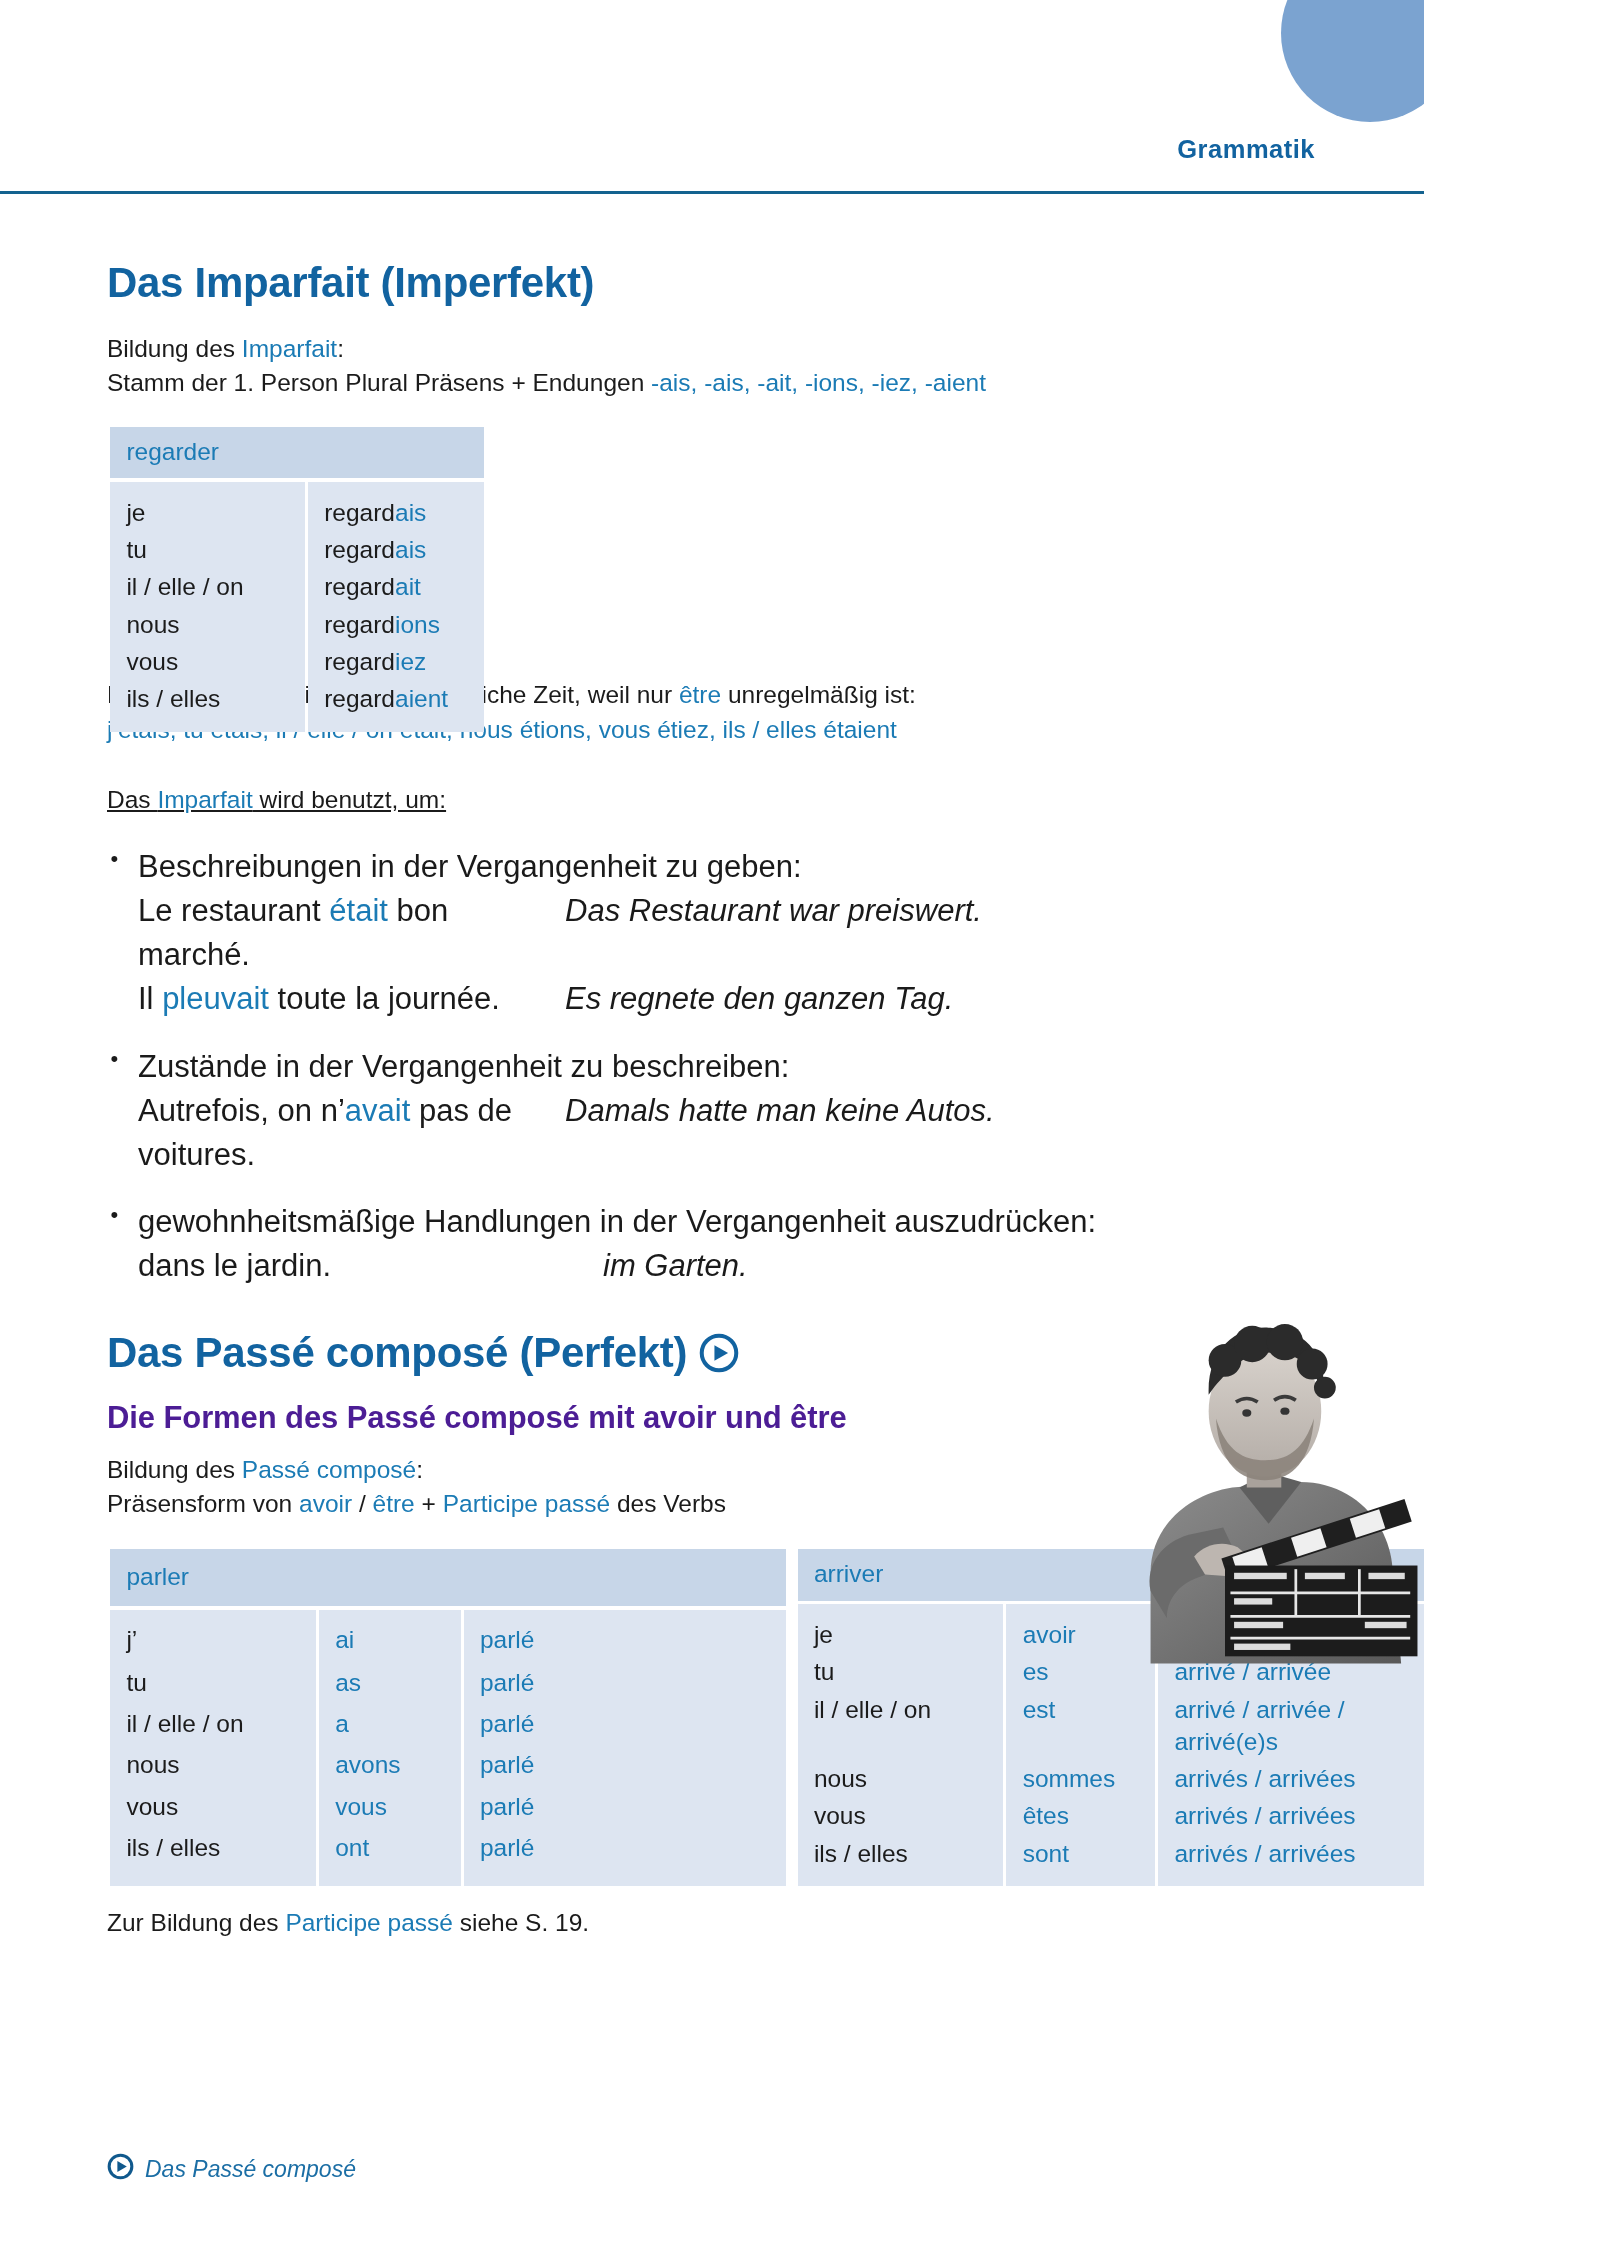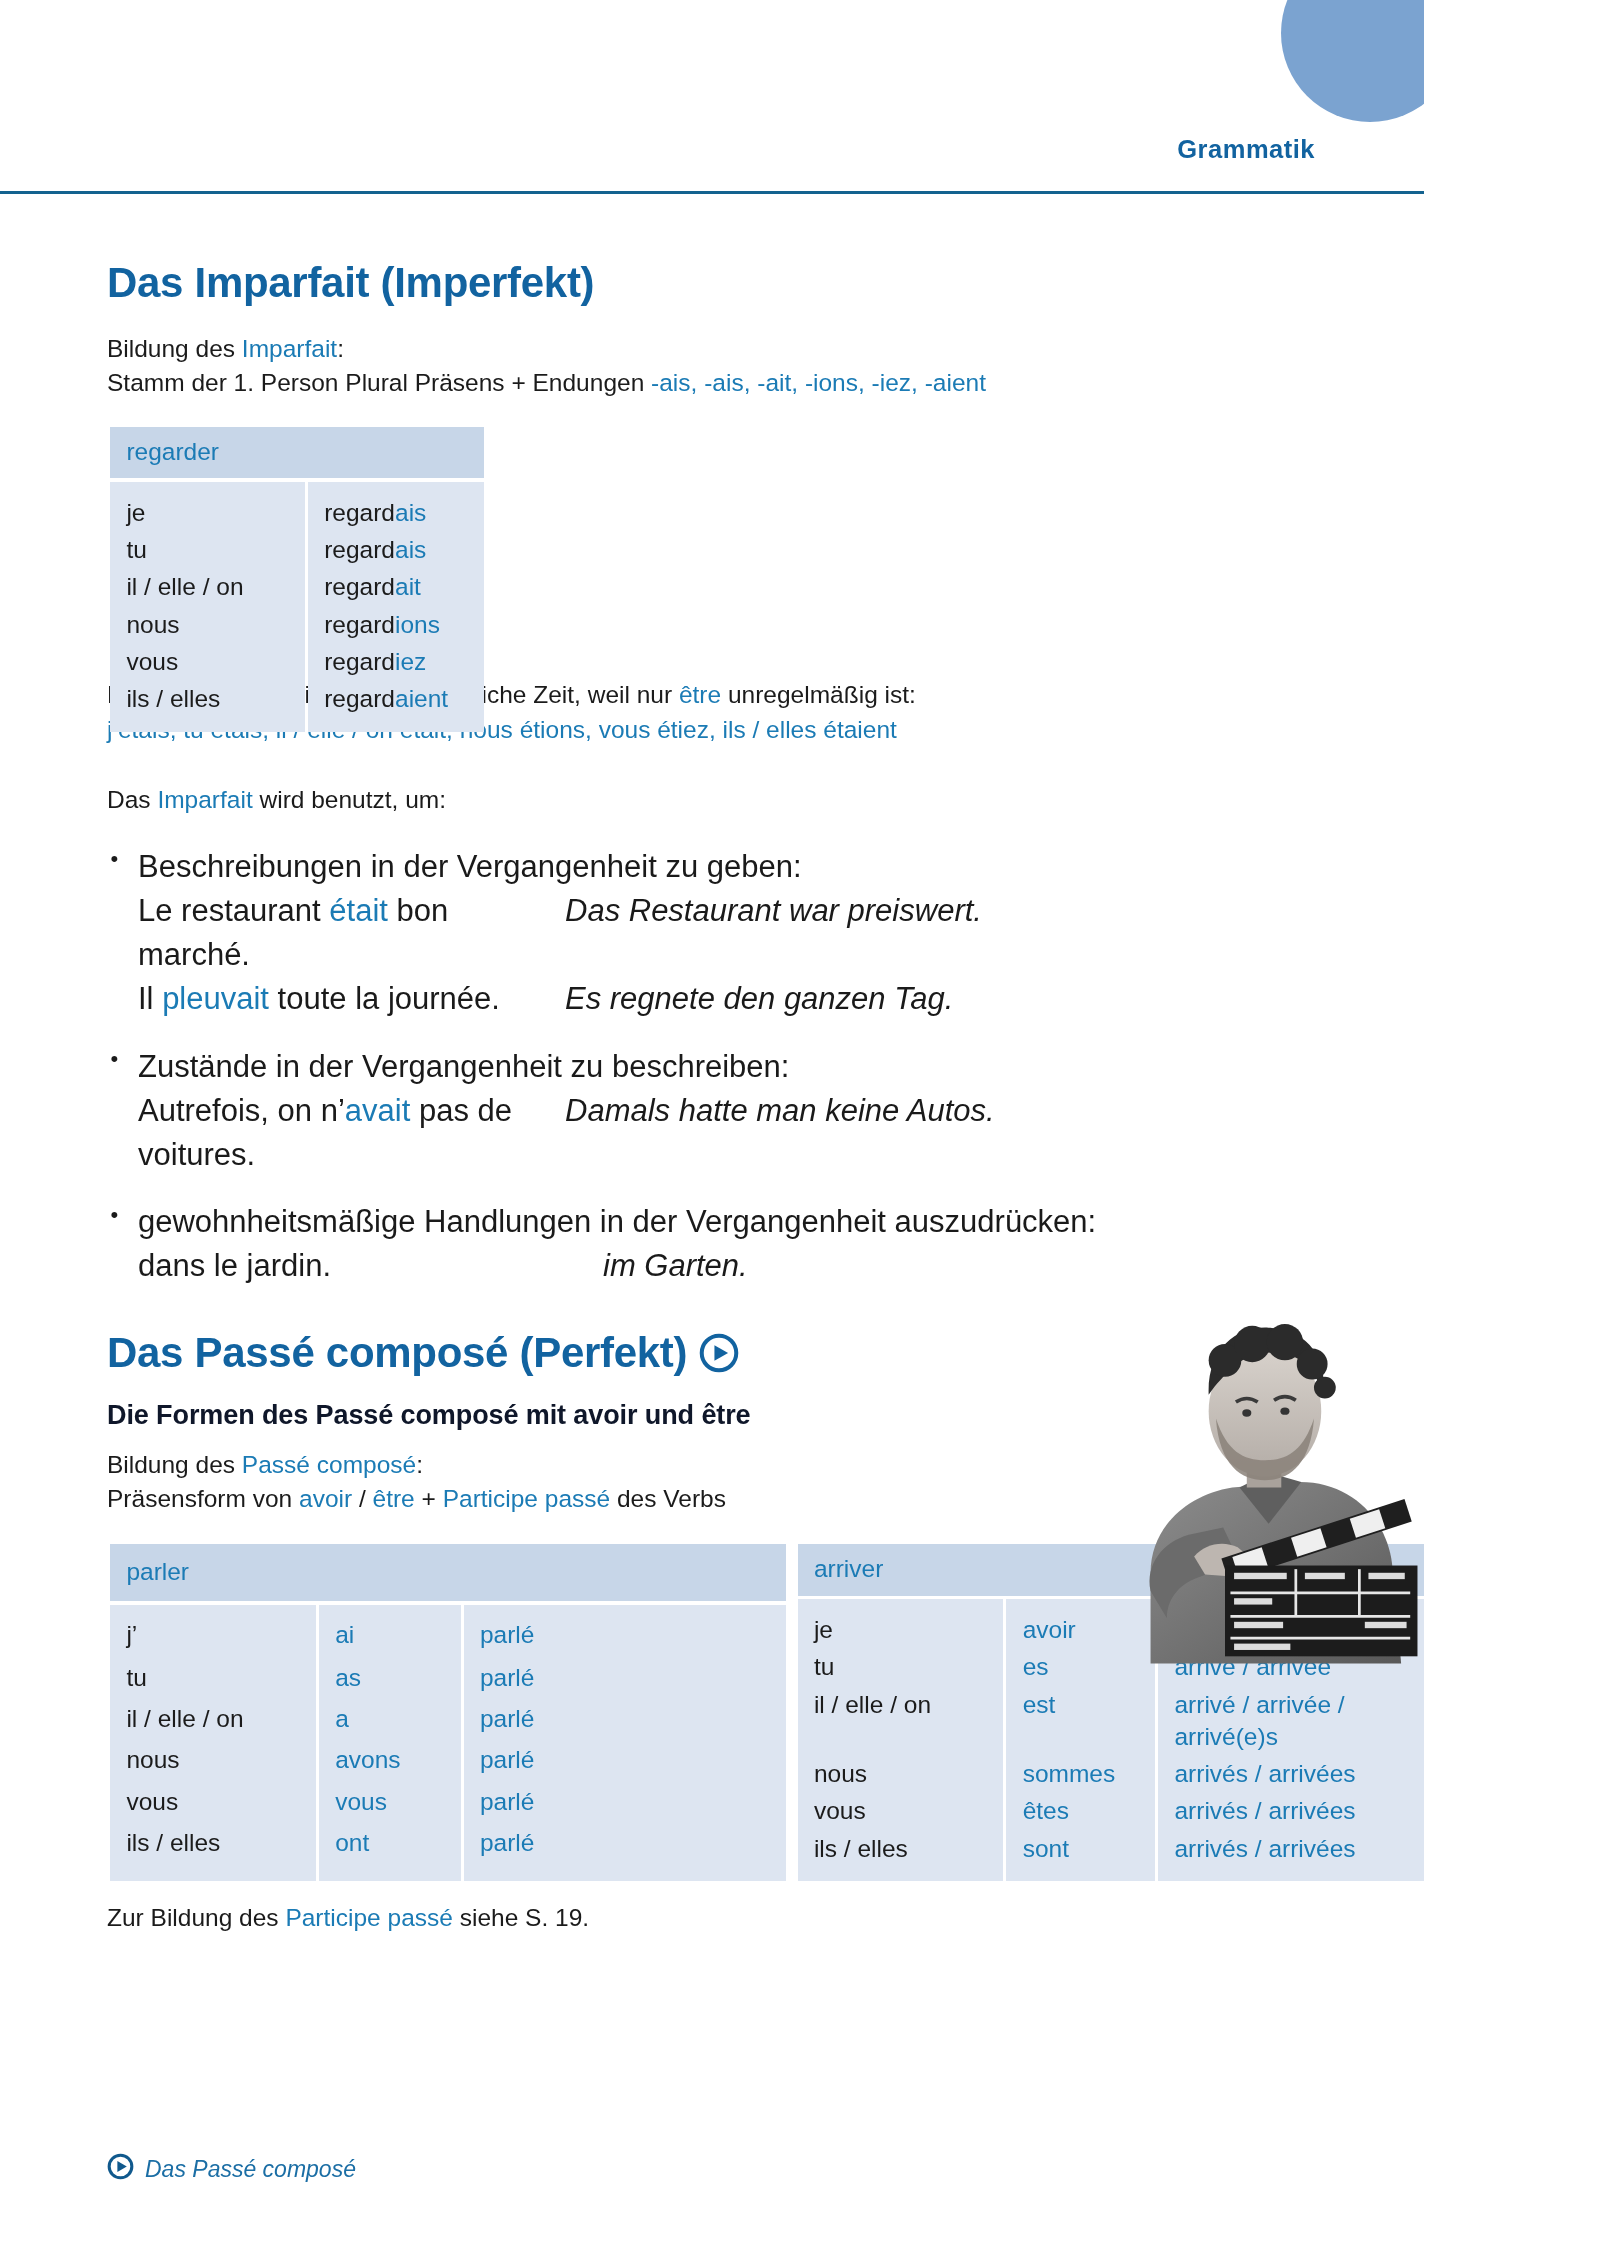--- a/index.html
+++ b/index.html
@@ -56,23 +56,23 @@
   h1.sec-title {
     margin: 0;
     font-size: 42px;
     font-weight: bold;
     color: #1263a0;
     letter-spacing: -0.3px;
     line-height: 1.1;
   }
   h2.sub-title {
     margin: 0;
-    font-size: 27px;
+    font-size: 31px;
     font-weight: bold;
-    color: #0f172a;
+    color: #4c1d95;
     letter-spacing: -0.1px;
   }
 
   .para {
     font-size: 24.5px;
     line-height: 1.42;
     color: #1b1b1b;
   }
   .hl { color: #1b7bb5; }
 
@@ -232,21 +232,21 @@
         </table>
     </div>
 
     <div class="para" style="margin-top: 35px;">
       <div>
         <span>Das </span><span class="hl">Imparfait</span><span> ist eine lernerfreundliche Zeit, weil nur </span><span class="hl">être</span><span> unregelmäßig ist:</span>
       </div>
       <div class="hl">j’étais, tu étais, il / elle / on était, nous étions, vous étiez, ils / elles étaient</div>
     </div>
 
-    <div class="para" style="margin-top: 36px;">
+    <div class="para" style="margin-top: 36px; text-decoration: underline;">
       <span>Das </span><span class="hl">Imparfait</span><span> wird benutzt, um:</span>
     </div>
 
     <ul class="blist" style="margin-top: 27px;">
       <li>
         <div>Beschreibungen in der Vergangenheit zu geben:</div>
         <div class="ex-row">
           <div class="ex-fr"><span>Le restaurant </span><span class="hl">était</span><span> bon marché.</span></div>
           <div class="ex-de">Das Restaurant war preiswert.</div>
         </div>

